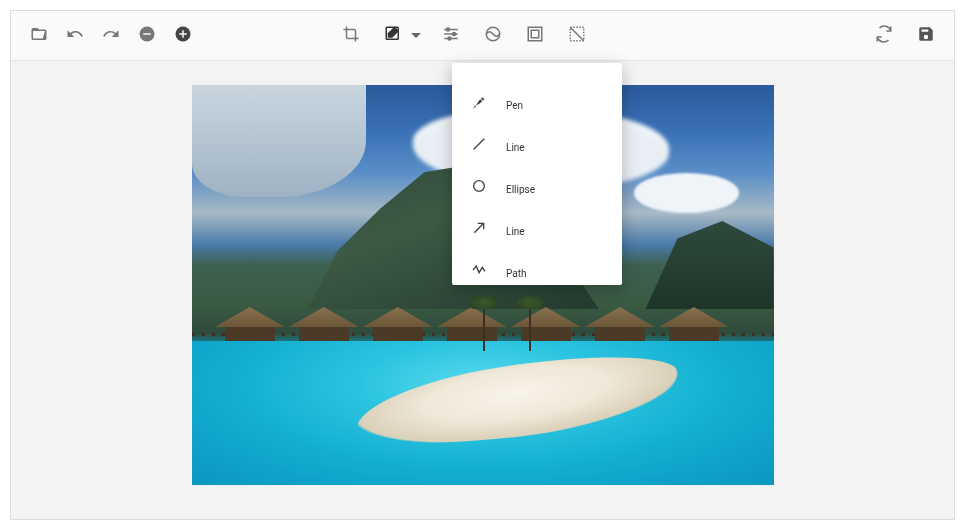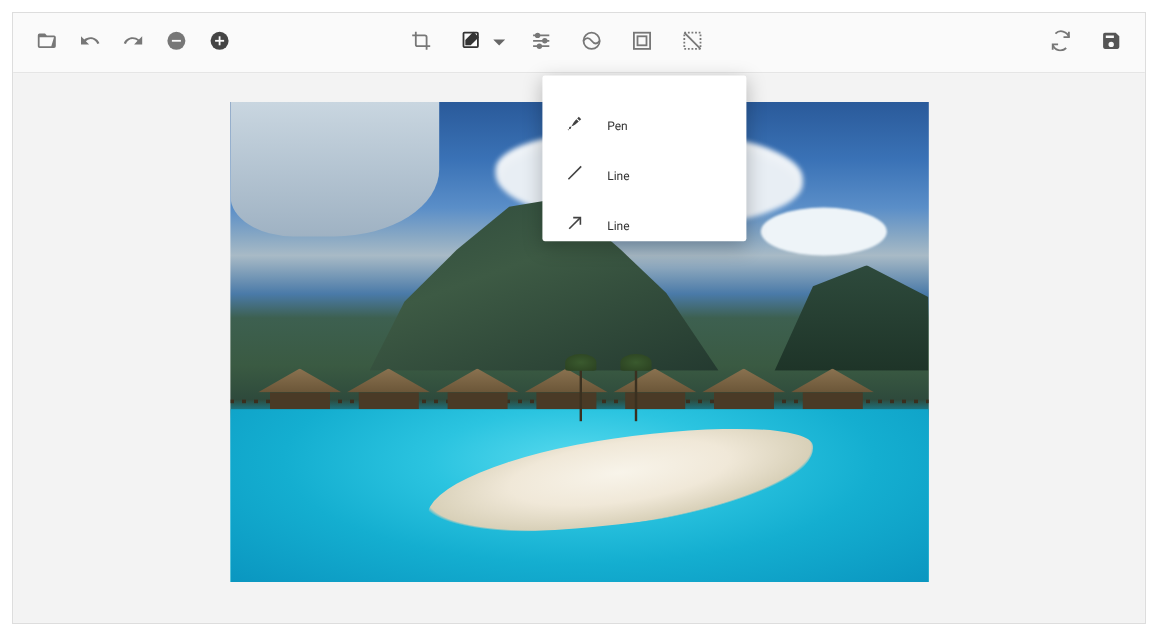--- a/index.html
+++ b/index.html
@@ -310,21 +310,37 @@
       <span class="dd-icon">
         <svg viewBox="0 0 24 24" stroke="currentColor" stroke-width="2">
             <line x1="4" y1="20" x2="20" y2="4"></line>
           </svg>
       </span>
       <span>Line</span>
     </div>
     <div class="dd-item">
       <span class="dd-icon">
         <svg viewBox="0 0 24 24" fill="none" stroke="currentColor" stroke-width="2">
+            <circle cx="12" cy="12" r="8"></circle>
+          </svg>
+      </span>
+      <span>Ellipse</span>
+    </div>
+    <div class="dd-item">
+      <span class="dd-icon">
+        <svg viewBox="0 0 24 24" fill="none" stroke="currentColor" stroke-width="2">
             <line x1="5" y1="19" x2="19" y2="5"></line>
             <polyline points="10 5 19 5 19 14"></polyline>
           </svg>
       </span>
       <span>Line</span>
     </div>
+    <div class="dd-item">
+      <span class="dd-icon">
+        <svg viewBox="0 0 24 24" fill="none" stroke="currentColor" stroke-width="2">
+            <polyline points="3 12 8 6 12 16 17 8 21 14"></polyline>
+          </svg>
+      </span>
+      <span>Path</span>
+    </div>
   </div>
 
 </div>
 
 </body></html>

